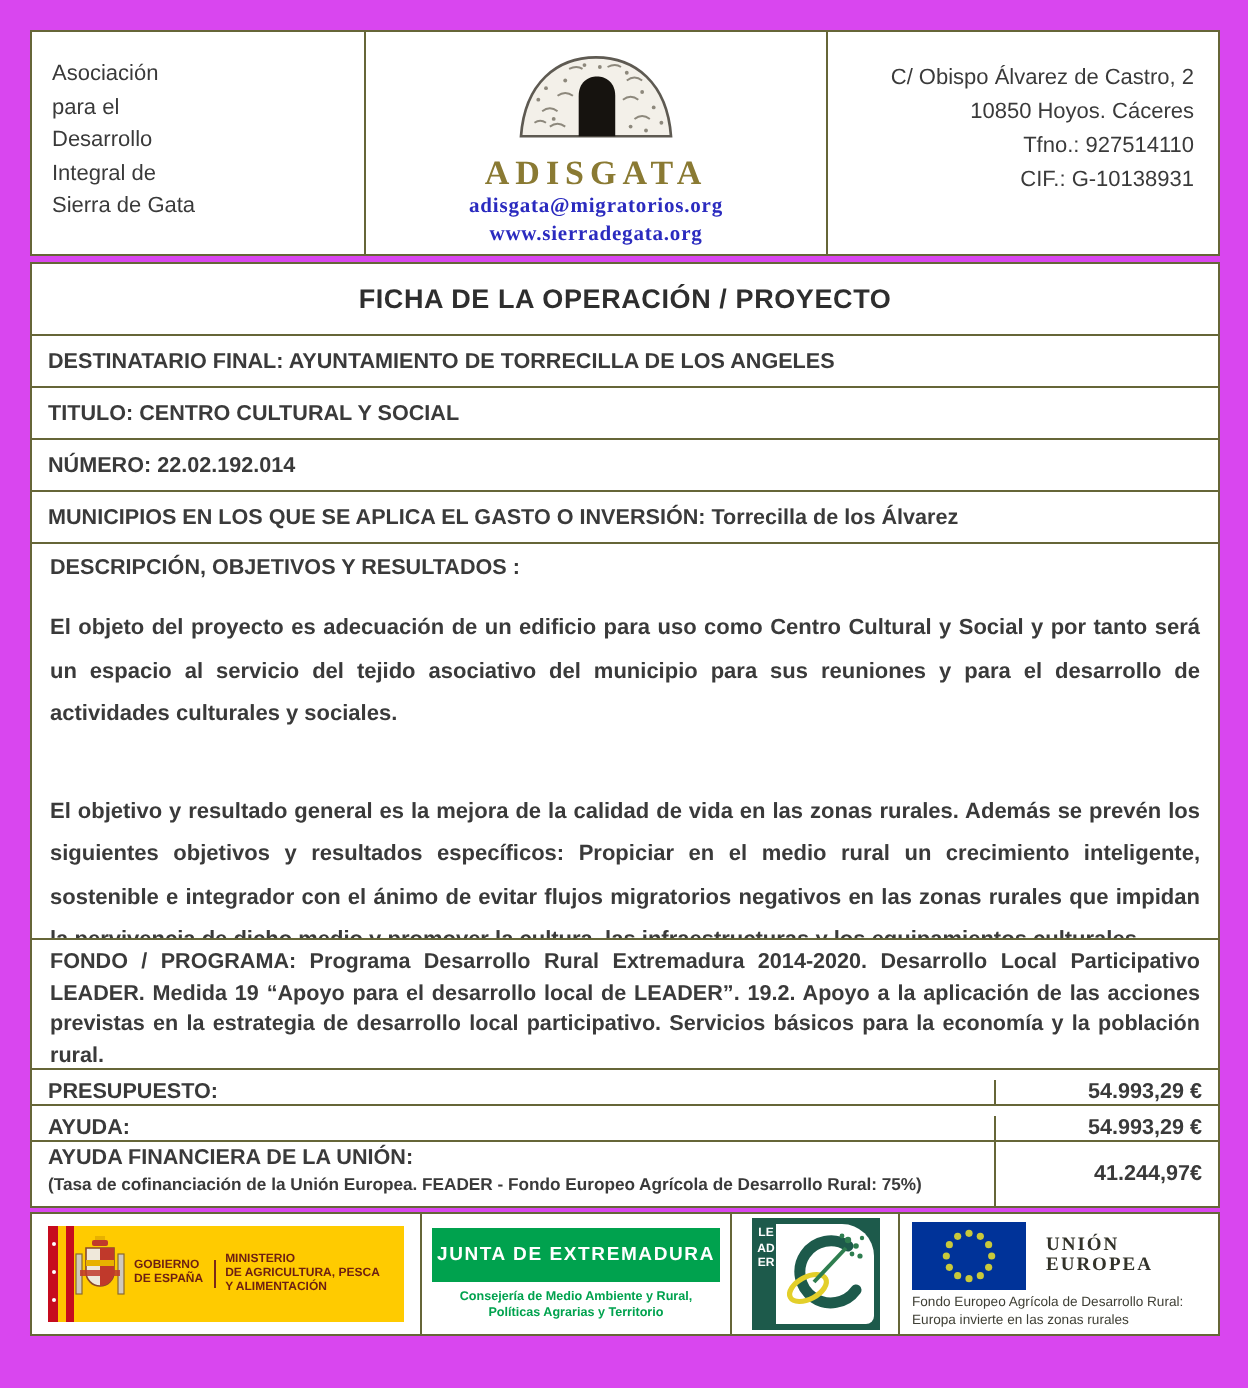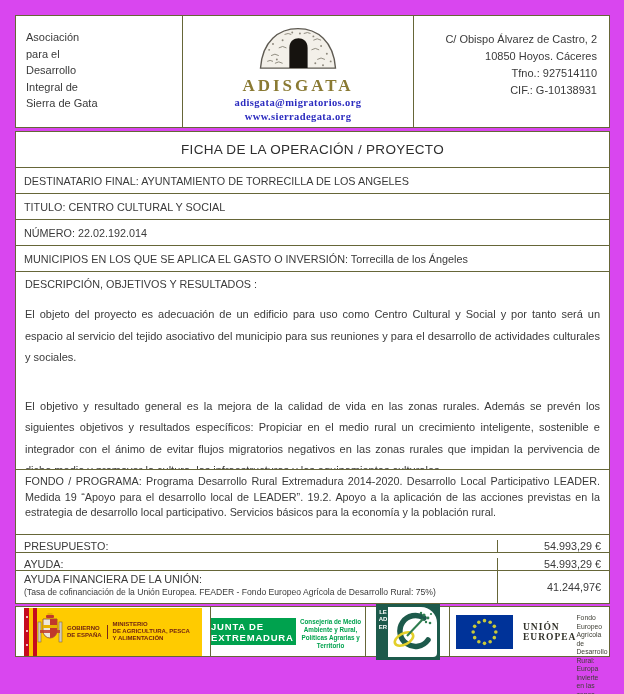--- a/index.html
+++ b/index.html
@@ -25,21 +25,21 @@
   .adisgata-name {
     font-family:"Liberation Serif", serif; font-weight:bold; font-size:17px;
     color:#8a7a33; letter-spacing:3px; margin-top:1px;
   }
   .adisgata-link {
     font-family:"Liberation Serif", serif; font-weight:bold; font-size:10.5px;
     color:#2b2bbf; line-height:14px; letter-spacing:0.4px; cursor:pointer;
   }
   
   .main-table { margin-top:3px; border:1px solid #666638; background:#fff; }
-  .m-row { border-bottom:1px solid #666638; box-sizing:border-box; }
+  .m-row { border-bottom:1px solid #666638; box-sizing:border-box;font-weight:bold; }
   .m-row:last-child { border-bottom:none; }
   .title-row {
     height:36px; display:flex; align-items:center; justify-content:center;
     font-size:13.5px; letter-spacing:0.3px; color:#2e2e2e;
   }
   .label-row { height:26px; display:flex; align-items:center; padding:0 8px; font-size:10.8px; }
   .desc-cell { height:198px; overflow:hidden; padding:6px 9px 0 9px; }
   .desc-label { font-size:10.8px; }
   .desc-p { margin:0; font-size:11px; line-height:21.5px; text-align:justify; }
   .desc-p.p1 { margin-top:14px; }
@@ -56,22 +56,22 @@
   .union-label { font-size:10.8px; }
   .fin-note { font-size:8.6px; margin-top:2px; color:#3a3a3a; }
   .fin-value {
     width:112px; box-sizing:border-box; border-left:1px solid #666638;
     display:flex; align-items:center; justify-content:flex-end;
     padding-right:8px; font-size:10.8px;
   }
   
   .footer { margin-top:2px; display:flex; }
   .f-cell {
-    border:1px solid #666638; height:51px; box-sizing:border-box;
-    display:flex; flex-direction:row; align-items:center; justify-content:center;
+    border:1px solid #666638; height:62px; box-sizing:border-box;
+    display:flex; flex-direction:column; align-items:center; justify-content:center;
     background:#fff;
   }
   .f-cell + .f-cell { margin-left:-1px; }
   .f-spain { width:196px; }
   .f-junta { width:156px; }
   .f-leader { width:85px; }
   .f-eu { width:161px; }
   
   .spain-logo { width:178px; height:48px; background:#ffcb00; display:flex; align-items:center; }
   .flag-strip { display:flex; height:100%; }
@@ -160,21 +160,21 @@
 10850 Hoyos. Cáceres
 Tfno.: 927514110
 CIF.: G-10138931</div>
   </div>
 
   <div class="main-table">
     <div class="m-row title-row">FICHA DE LA OPERACIÓN / PROYECTO</div>
     <div class="m-row label-row">DESTINATARIO FINAL:  AYUNTAMIENTO DE TORRECILLA DE LOS ANGELES</div>
     <div class="m-row label-row">TITULO: CENTRO CULTURAL Y SOCIAL</div>
     <div class="m-row label-row">NÚMERO: 22.02.192.014</div>
-    <div class="m-row label-row">MUNICIPIOS EN LOS QUE SE APLICA EL GASTO O INVERSIÓN: Torrecilla de los Ángeles</div>
+    <div class="m-row label-row">MUNICIPIOS EN LOS QUE SE APLICA EL GASTO O INVERSIÓN: Torrecilla de los Álvarez</div>
     <div class="m-row desc-cell">
       <div class="desc-label">DESCRIPCIÓN, OBJETIVOS Y RESULTADOS :</div>
       <p class="desc-p p1">El objeto del proyecto es adecuación de un edificio para uso como Centro Cultural y Social y por tanto será un espacio al servicio del tejido asociativo del municipio para sus reuniones y para el desarrollo de actividades culturales y sociales.</p>
       <p class="desc-p p2">El objetivo y resultado general es la mejora de la calidad de vida en las zonas rurales. Además se prevén los siguientes objetivos y resultados específicos: Propiciar en el medio rural un crecimiento inteligente, sostenible e integrador con el ánimo de evitar flujos migratorios negativos en las zonas rurales que impidan la pervivencia de dicho medio y promover la cultura, las infraestructuras y los equipamientos culturales.</p>
     </div>
     <div class="m-row fondo-cell">FONDO / PROGRAMA: Programa Desarrollo Rural Extremadura 2014-2020. Desarrollo Local Participativo LEADER. Medida 19 “Apoyo para el desarrollo local de LEADER”. 19.2. Apoyo a la aplicación de las acciones previstas en la estrategia de desarrollo local participativo. Servicios básicos para la economía y la población rural.</div>
     <div class="m-row fin-row h19">
       <div class="fin-label">PRESUPUESTO:</div>
       <div class="fin-value">54.993,29 €</div>
     </div>

